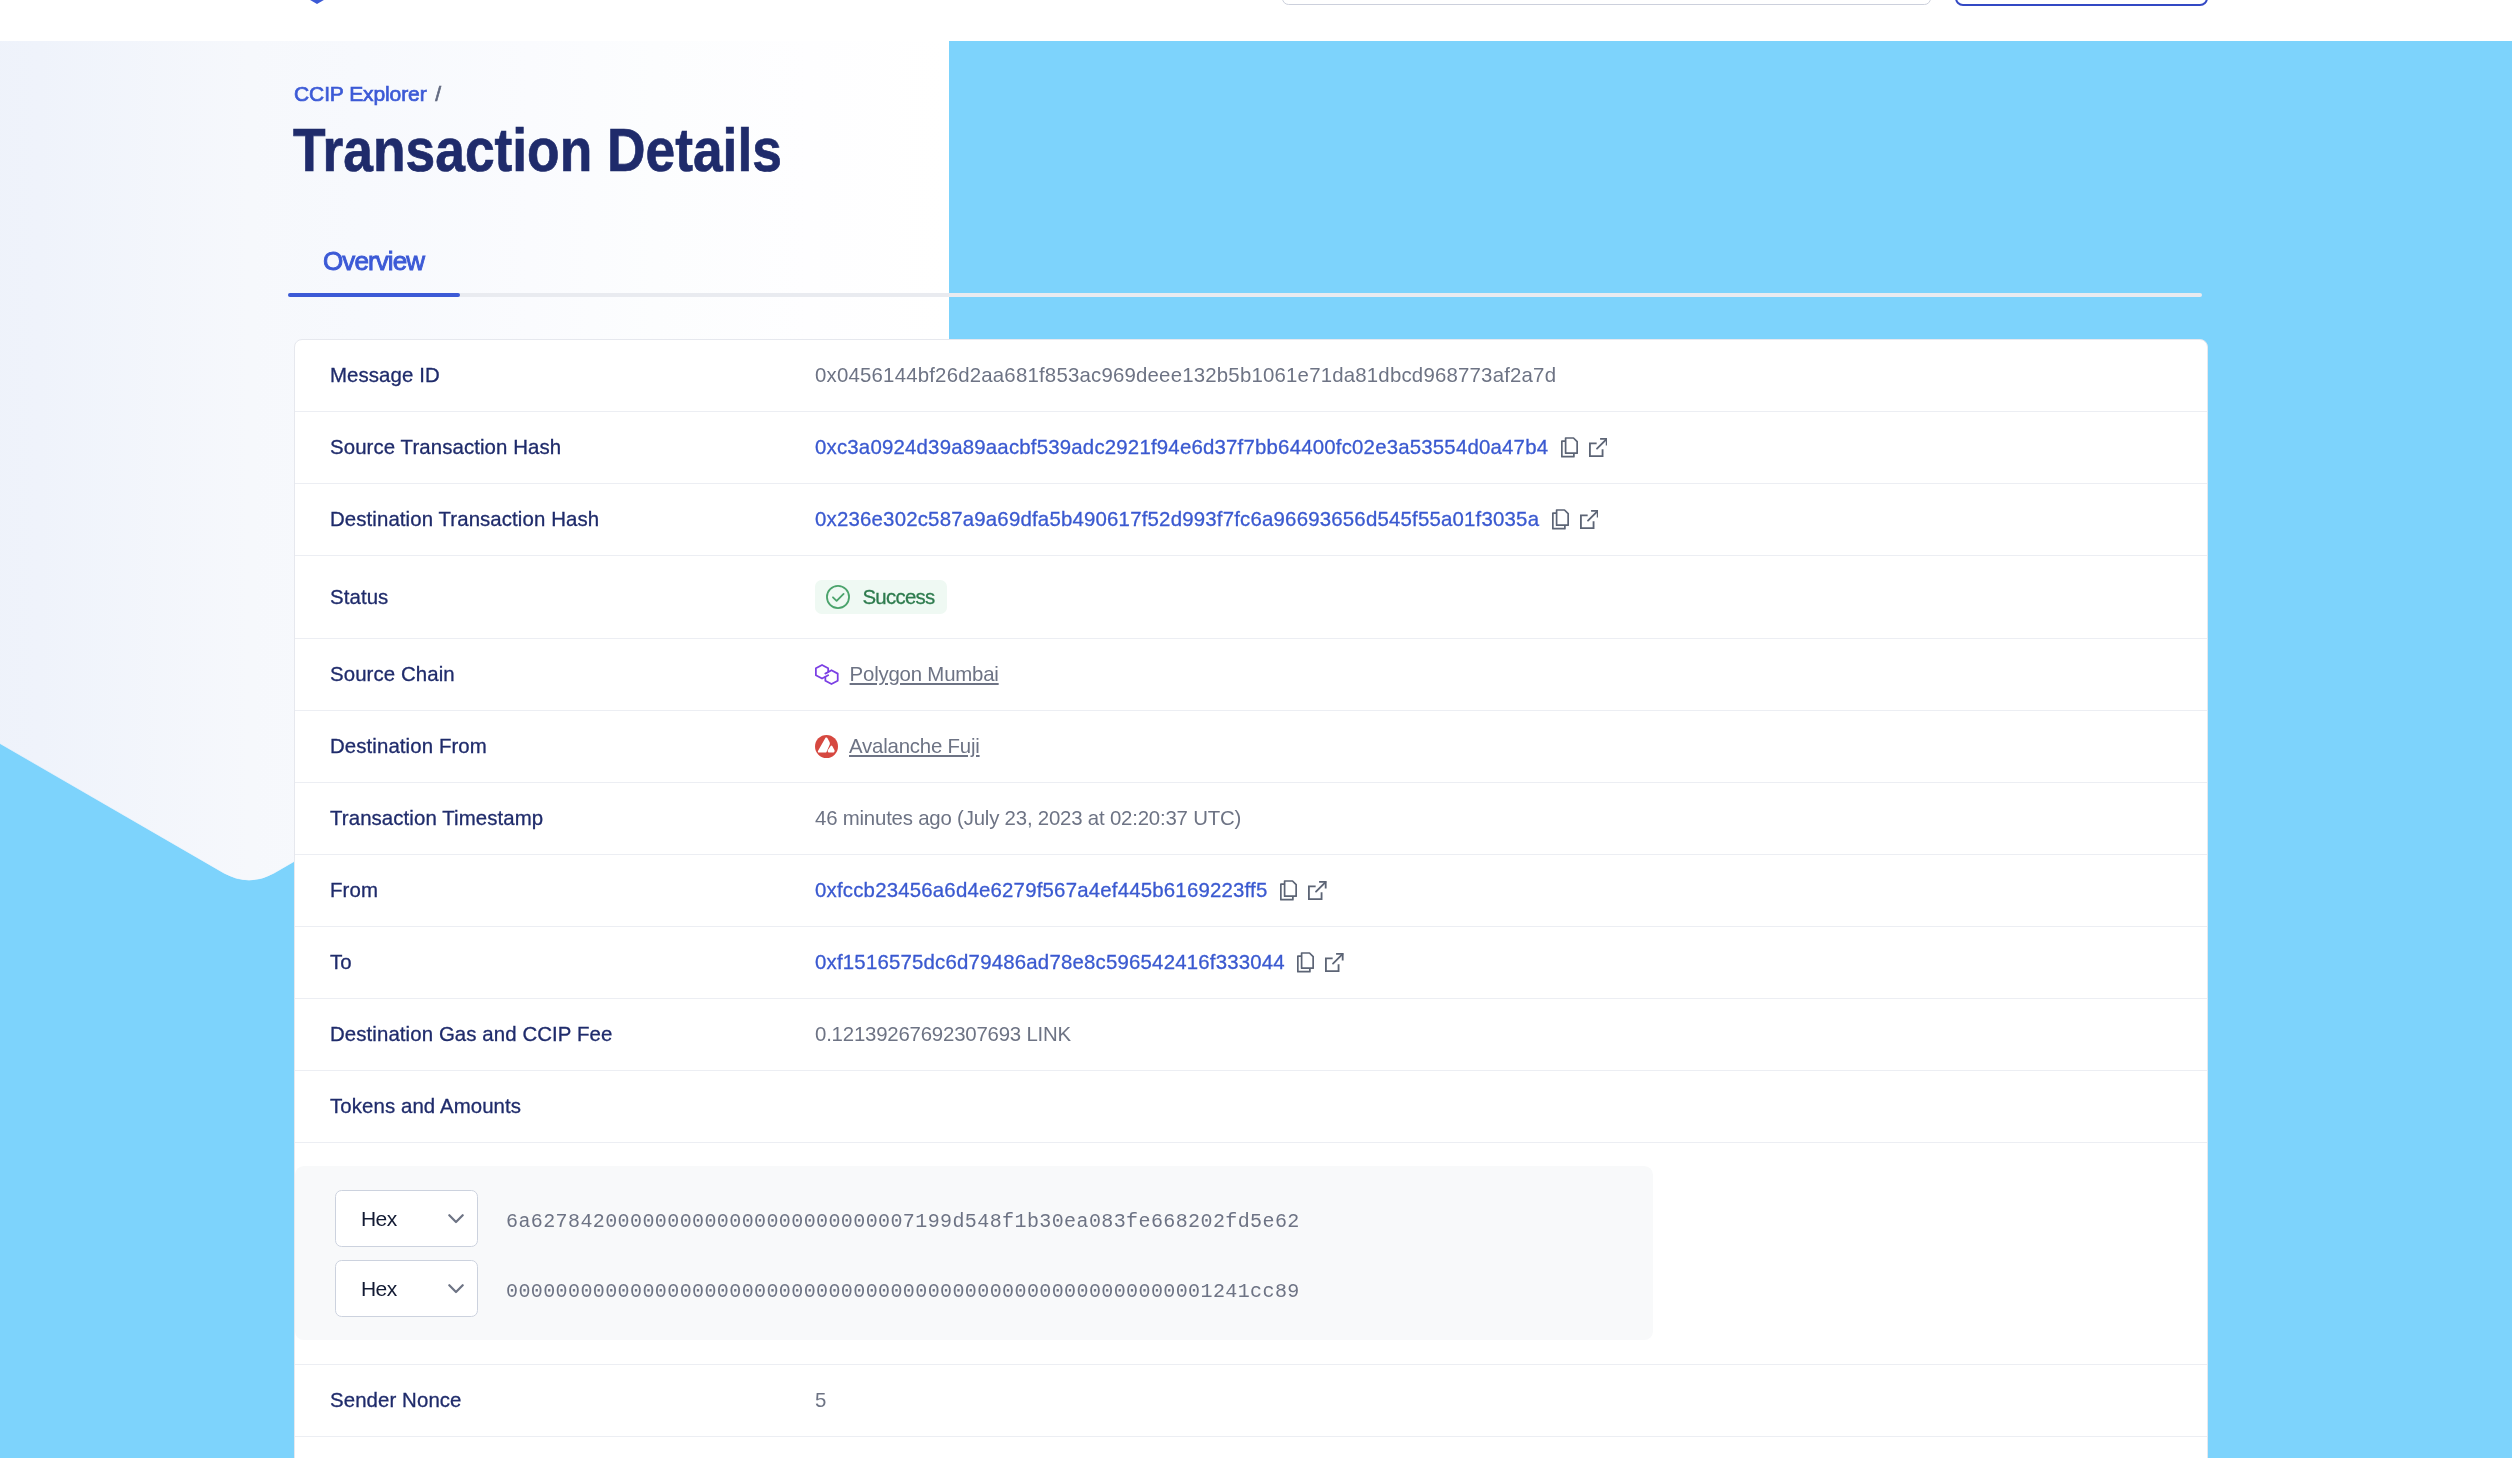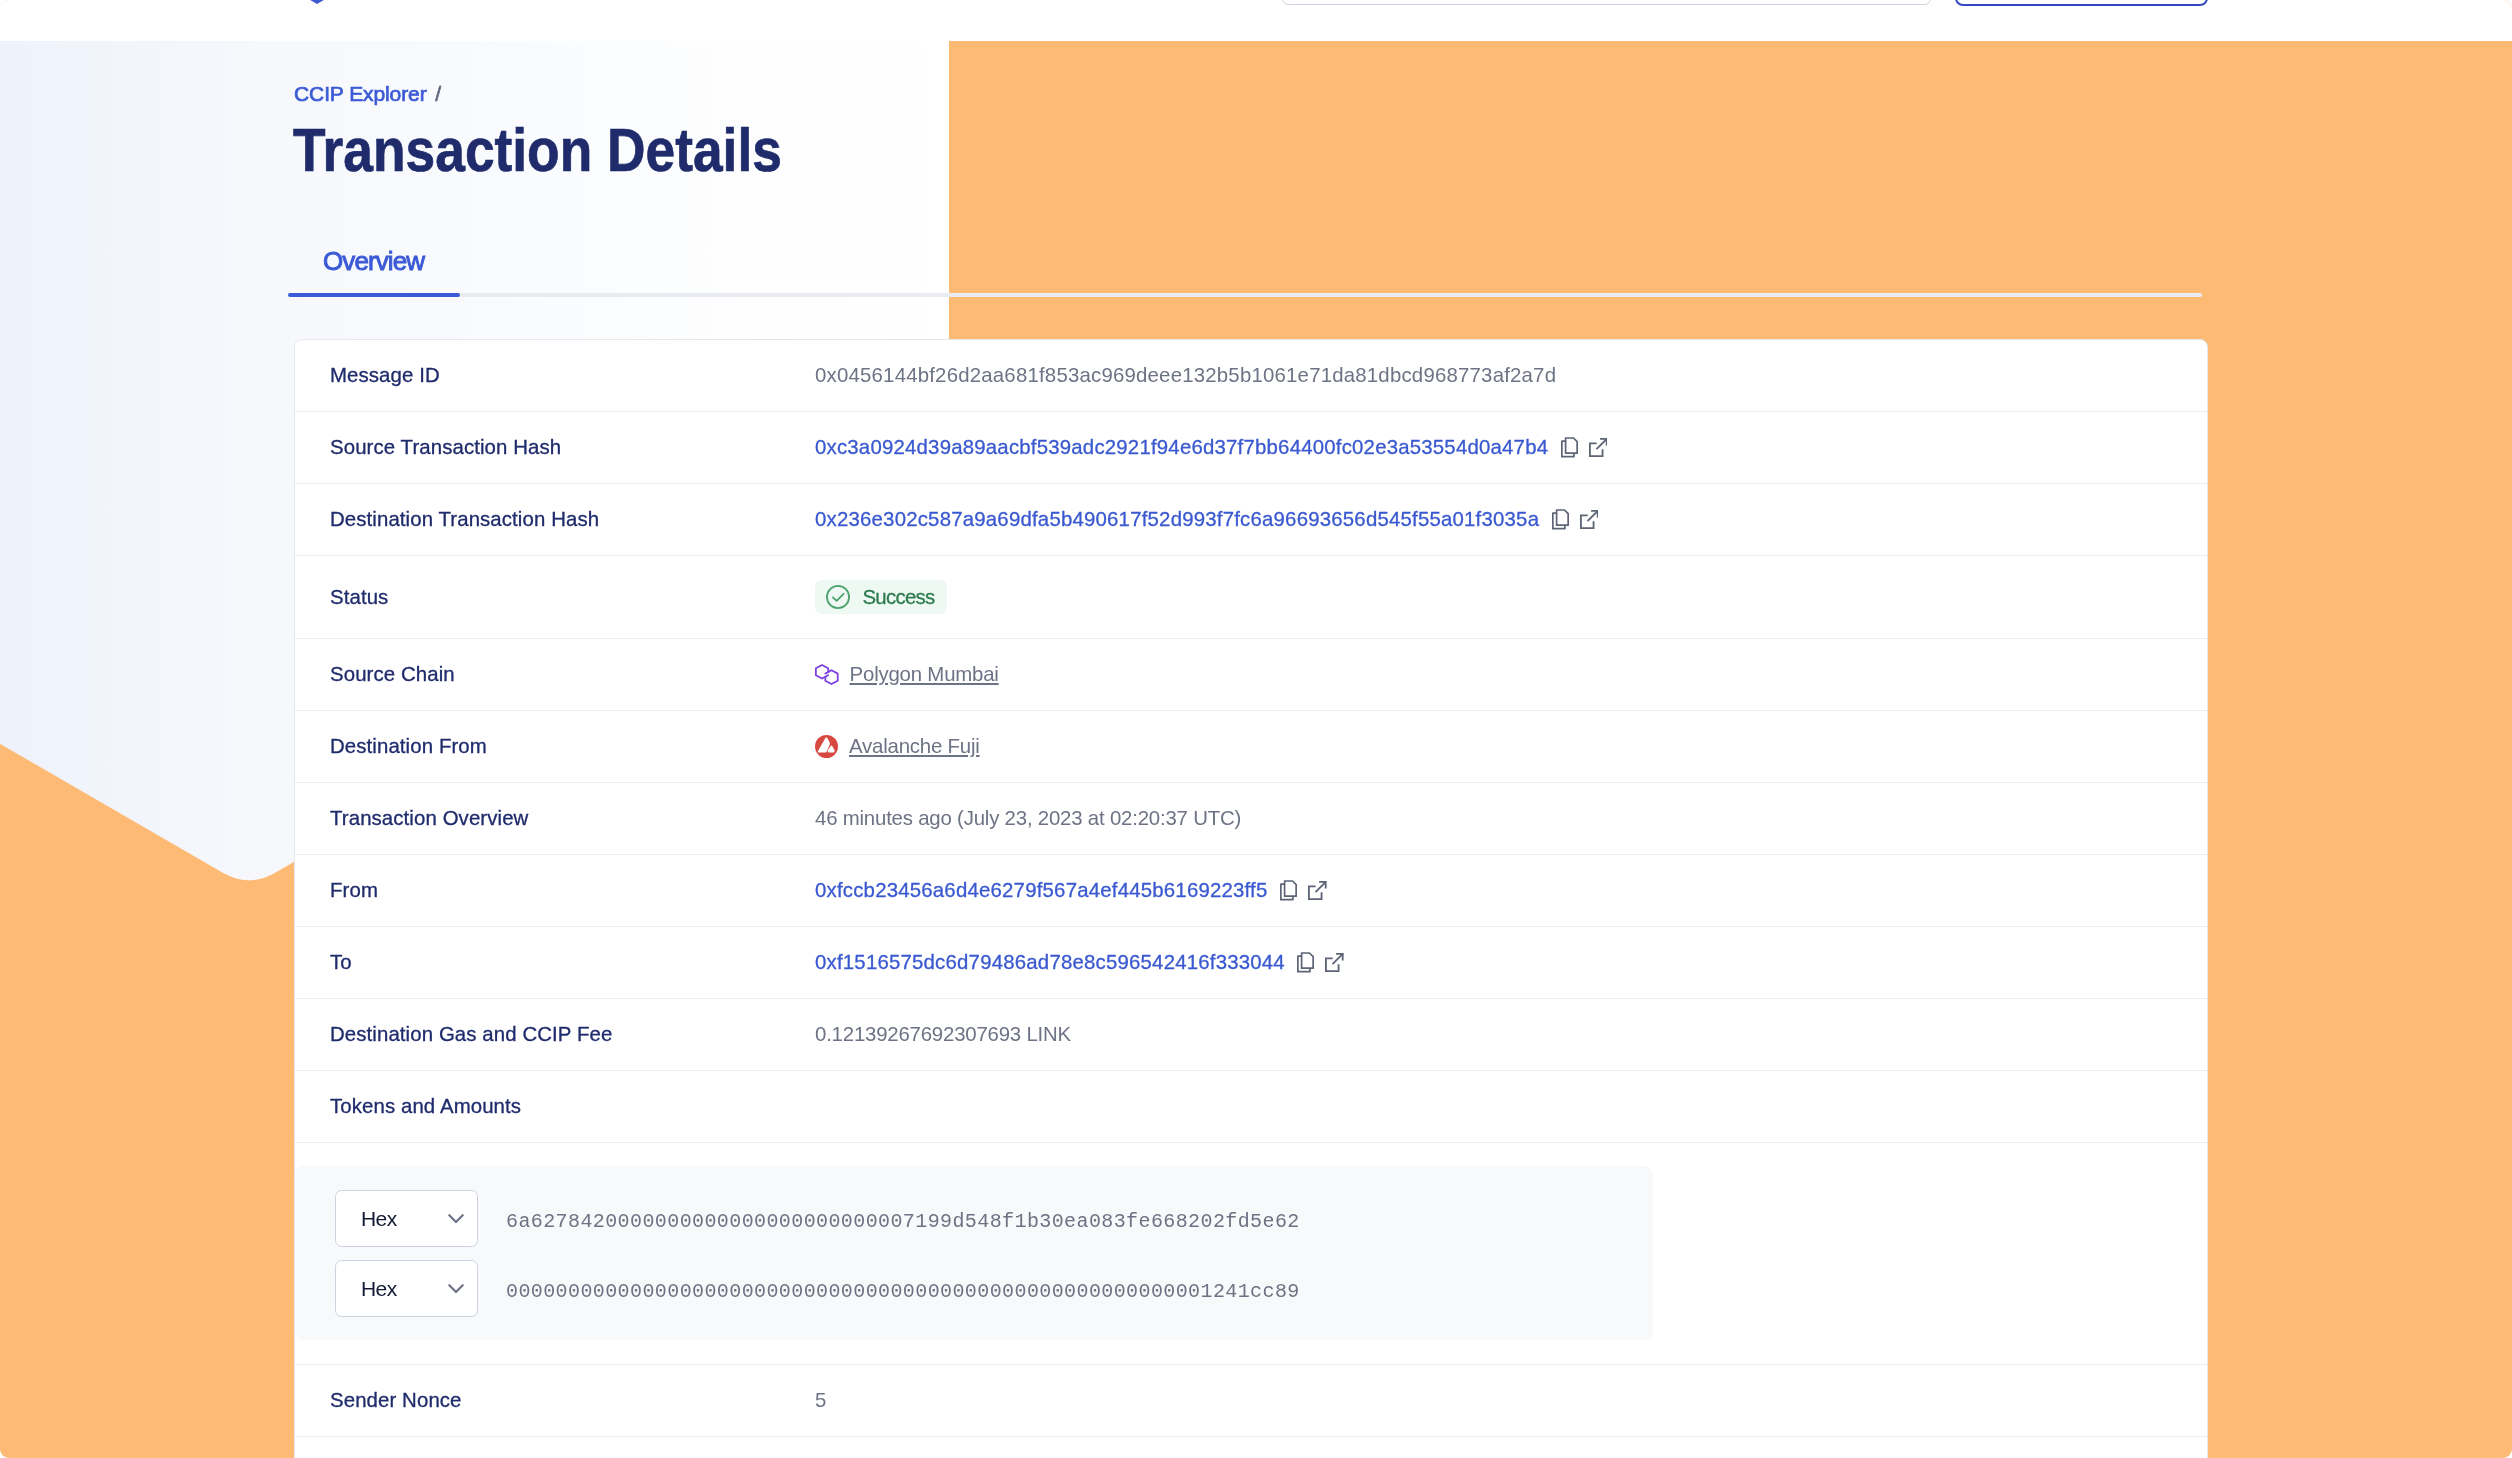--- a/index.html
+++ b/index.html
@@ -3,21 +3,21 @@
 <meta charset="utf-8">
 <style>
   * { box-sizing: border-box; margin: 0; padding: 0; }
   html, body { width: 2512px; height: 1458px; overflow: hidden; }
   body {
     font-family: "Liberation Sans", sans-serif;
     background: #ffffff;
     color: #18214d;
     -webkit-font-smoothing: antialiased;
   }
-  .page { position: relative; width: 2512px; height: 1458px; overflow: hidden; background:#fdba74;border-radius:9px; }
+  .page { position: relative; width: 2512px; height: 1458px; overflow: hidden; background:#7dd3fc; }
   .row .label, .page-title, .breadcrumb, .tab, .row .value, .select, .datahex { transform: translateZ(0); }
 
   
   .bg-hex {
     position: absolute;
     left: -451px; top: -730px;
     width: 1400px; height: 1617px;
     z-index: 0;
   }
   .bg-hex svg { display:block; width:100%; height:100%; }
@@ -241,21 +241,21 @@
                   <path d="M14.6 3.9 C15.6 3.1 16.9 3.4 17.6 4.7 L20.2 9.9 C20.8 11.2 20.9 12.2 20.5 13.3 L16.2 23.2 C15.8 24.0 15.2 24.4 14.3 24.4 L5.5 24.4 C4.0 24.4 3.5 23.2 4.3 21.9 Z" fill="#ffffff"></path>
                   <path d="M21.8 15.4 C22.4 14.4 23.4 14.4 24.0 15.4 L27.0 21.0 C27.7 22.3 27.1 24.4 25.6 24.4 H19.3 C17.8 24.4 17.3 22.3 18.0 21.0 Z" fill="#ffffff"></path>
                 </svg>
               </span>
             <span class="cname">Avalanche Fuji</span>
           </span>
         </div>
       </div>
 
       <div class="row">
-        <div class="label">Transaction Overview</div>
+        <div class="label">Transaction Timestamp</div>
         <div class="value">
           <span>46 minutes ago (July 23, 2023 at 02:20:37 UTC)</span>
         </div>
       </div>
 
       <div class="row">
         <div class="label">From</div>
         <div class="value">
           <a class="hashlink">0xfccb23456a6d4e6279f567a4ef445b6169223ff5</a>
           <span class="icon-btn">

